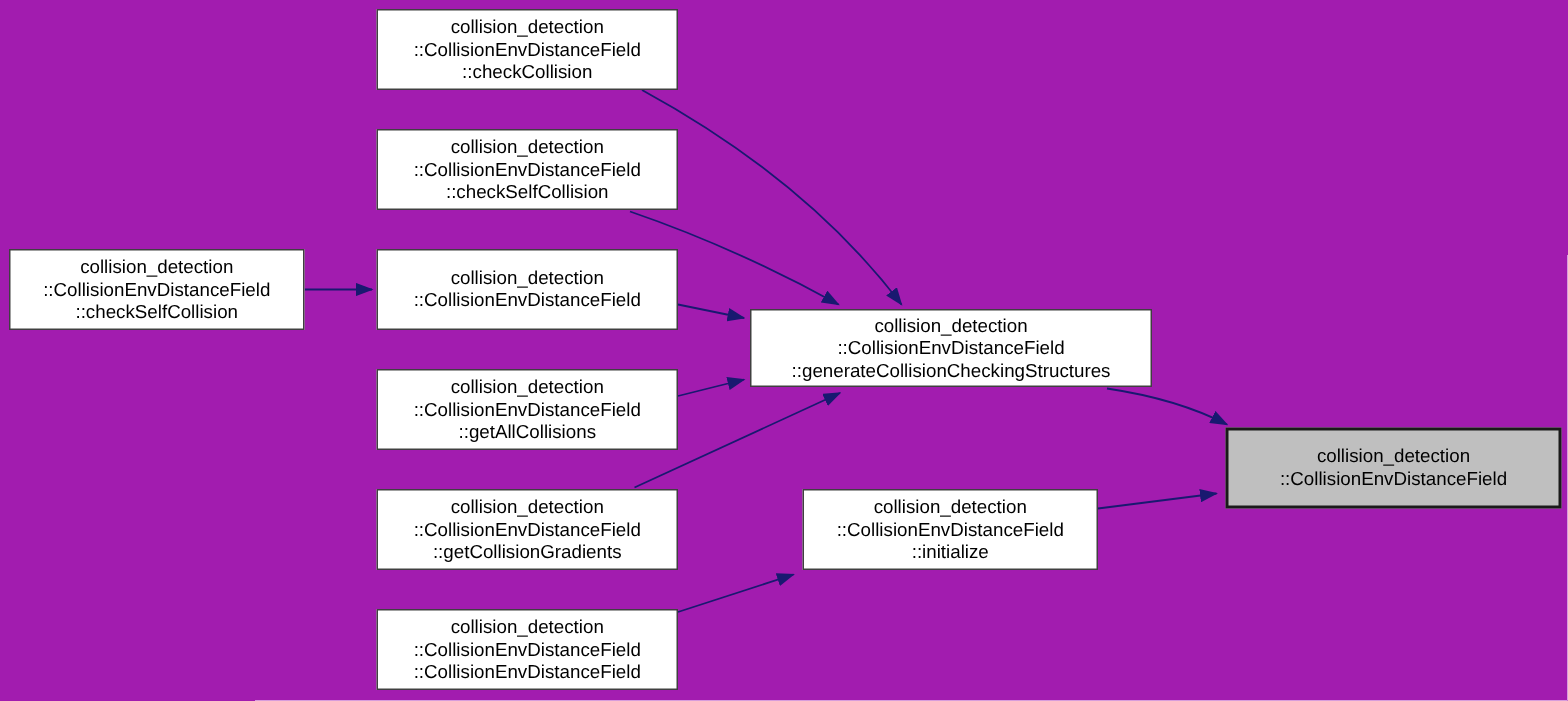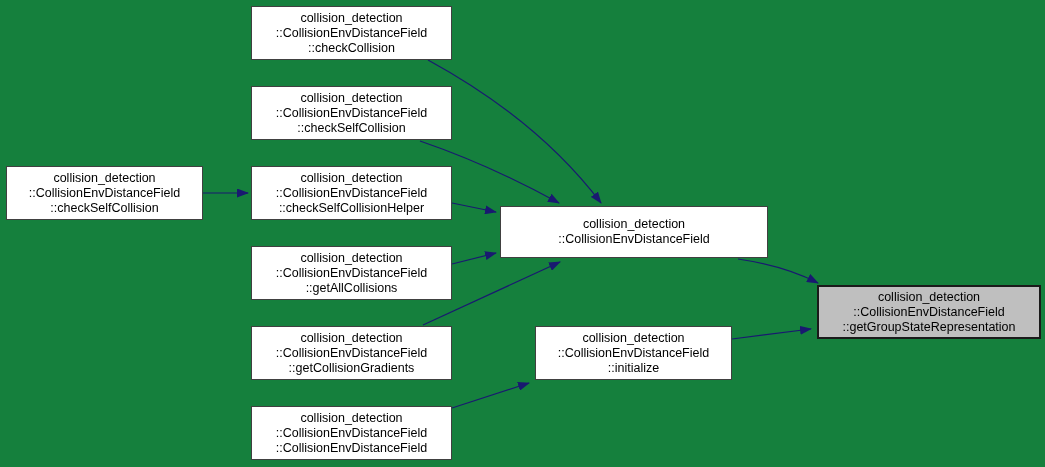--- a/index.html
+++ b/index.html
@@ -4,21 +4,21 @@
 <style>
   html, body {
     margin: 0;
     padding: 0;
     background: #ffffff;
   }
   .canvas {
     position: relative;
     width: 1045px;
     height: 467px;
-    background: #15803d;
+    background: #a21caf;
     font-family: "Liberation Sans", "DejaVu Sans", sans-serif;
     overflow: hidden;
   }
   .edges {
     position: absolute;
     left: 0;
     top: 0;
     width: 1045px;
     height: 467px;
   }
@@ -94,21 +94,20 @@
 
   <div class="node n2">
     <span>collision_detection</span>
     <span>::CollisionEnvDistanceField</span>
     <span>::checkSelfCollision</span>
   </div>
 
   <div class="node n3">
     <span>collision_detection</span>
     <span>::CollisionEnvDistanceField</span>
-    <span>::checkSelfCollisionHelper</span>
   </div>
 
   <div class="node n4">
     <span>collision_detection</span>
     <span>::CollisionEnvDistanceField</span>
     <span>::getAllCollisions</span>
   </div>
 
   <div class="node n5">
     <span>collision_detection</span>
@@ -118,27 +117,27 @@
 
   <div class="node n6">
     <span>collision_detection</span>
     <span>::CollisionEnvDistanceField</span>
     <span>::CollisionEnvDistanceField</span>
   </div>
 
   <div class="node n7">
     <span>collision_detection</span>
     <span>::CollisionEnvDistanceField</span>
+    <span>::generateCollisionCheckingStructures</span>
   </div>
 
   <div class="node n8">
     <span>collision_detection</span>
     <span>::CollisionEnvDistanceField</span>
     <span>::initialize</span>
   </div>
 
   <div class="node n9 highlight">
     <span>collision_detection</span>
     <span>::CollisionEnvDistanceField</span>
-    <span>::getGroupStateRepresentation</span>
   </div>
 
 </div>
 
 </body></html>

